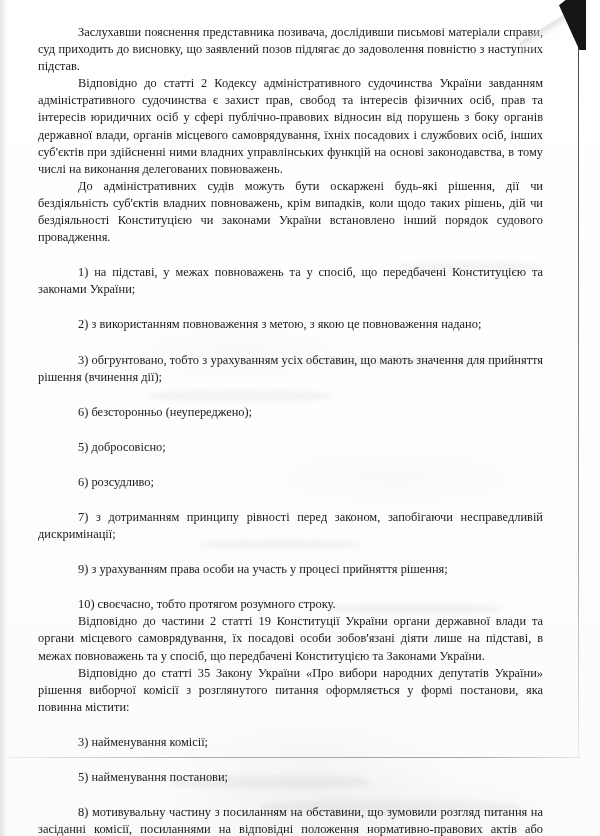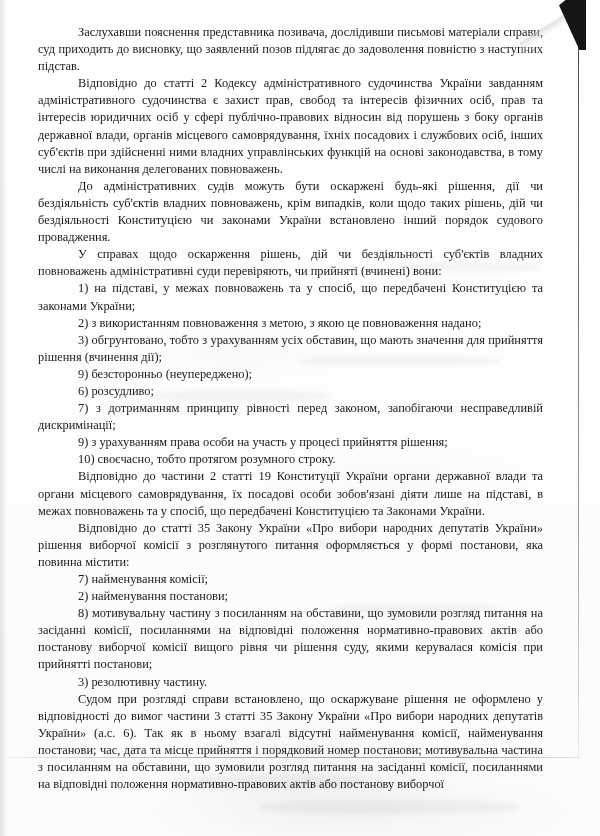--- a/index.html
+++ b/index.html
@@ -88,20 +88,21 @@
   }
 
   .para {
     margin: 0;
     text-indent: 40px;
     text-align: justify;
     color: #1a1a1a;
   }
   .para.item {
     text-indent: 40px;
+    margin-top: 18px;
   }
 
   
   .smudge {
     position: absolute;
     pointer-events: none;
     background: rgba(120,120,120,0.07);
     filter: blur(2.2px);
     border-radius: 40%;
   }
@@ -118,33 +119,33 @@
   <div class="smudge" style="left:200px; top:540px; width:160px; height:9px;"></div>
   <div class="smudge" style="left:330px; top:604px; width:170px; height:10px;"></div>
   <div class="smudge" style="left:170px; top:775px; width:200px; height:14px;"></div>
   <div class="smudge" style="left:260px; top:800px; width:260px; height:14px;"></div>
   <div class="smudge" style="left:400px; top:262px; width:140px; height:10px;"></div>
 
   <div id="text-body">
     <p class="para">Заслухавши пояснення представника позивача, дослідивши письмові матеріали справи, суд приходить до висновку, що заявлений позов підлягає до задоволення повністю з наступних підстав.</p>
     <p class="para">Відповідно до статті 2 Кодексу адміністративного судочинства України завданням адміністративного судочинства є захист прав, свобод та інтересів фізичних осіб, прав та інтересів юридичних осіб у сфері публічно-правових відносин від порушень з боку органів державної влади, органів місцевого самоврядування, їхніх посадових і службових осіб, інших суб'єктів при здійсненні ними владних управлінських функцій на основі законодавства, в тому числі на виконання делегованих повноважень.</p>
     <p class="para">До адміністративних судів можуть бути оскаржені будь-які рішення, дії чи бездіяльність суб'єктів владних повноважень, крім випадків, коли щодо таких рішень, дій чи бездіяльності Конституцією чи законами України встановлено інший порядок судового провадження.</p>
-    <p class="para">У справах щодо оскарження рішень, дій чи бездіяльності суб'єктів владних повноважень адміністративні суди перевіряють, чи прийняті (вчинені) вони:</p>
     <p class="para item">1) на підставі, у межах повноважень та у спосіб, що передбачені Конституцією та законами України;</p>
     <p class="para item">2) з використанням повноваження з метою, з якою це повноваження надано;</p>
     <p class="para item">3) обгрунтовано, тобто з урахуванням усіх обставин, що мають значення для прийняття рішення (вчинення дії);</p>
-    <p class="para item">9) безсторонньо (неупереджено);</p>
+    <p class="para item">6) безсторонньо (неупереджено);</p>
+    <p class="para item">5) добросовісно;</p>
     <p class="para item">6) розсудливо;</p>
     <p class="para item">7) з дотриманням принципу рівності перед законом, запобігаючи несправедливій дискримінації;</p>
     <p class="para item">9) з урахуванням права особи на участь у процесі прийняття рішення;</p>
     <p class="para item">10) своєчасно, тобто протягом розумного строку.</p>
     <p class="para">Відповідно до частини 2 статті 19 Конституції України органи державної влади та органи місцевого самоврядування, їх посадові особи зобов'язані діяти лише на підставі, в межах повноважень та у спосіб, що передбачені Конституцією та Законами України.</p>
     <p class="para">Відповідно до статті 35 Закону України «Про вибори народних депутатів України» рішення виборчої комісії з розглянутого питання оформляється у формі постанови, яка повинна містити:</p>
-    <p class="para item">7) найменування комісії;</p>
-    <p class="para item">2) найменування постанови;</p>
+    <p class="para item">3) найменування комісії;</p>
+    <p class="para item">5) найменування постанови;</p>
     <p class="para item">8) мотивувальну частину з посиланням на обставини, що зумовили розгляд питання на засіданні комісії, посиланнями на відповідні положення нормативно-правових актів або постанову виборчої комісії вищого рівня чи рішення суду, якими керувалася комісія при прийнятті постанови;</p>
     <p class="para item">3) резолютивну частину.</p>
     <p class="para">Судом при розгляді справи встановлено, що оскаржуване рішення не оформлено у відповідності до вимог частини 3 статті 35 Закону України «Про вибори народних депутатів України» (а.с. 6). Так як в ньому взагалі відсутні найменування комісії, найменування постанови;  час, дата та місце прийняття і порядковий номер постанови; мотивувальна частина з посиланням на обставини, що зумовили розгляд питання на засіданні комісії, посиланнями на відповідні положення нормативно-правових актів або постанову виборчої</p>
   </div>
 
   <div id="left-edge-shadow"></div>
   <div id="right-edge-line"></div>
   <div id="bottom-edge-line"></div>
   <div id="corner-fold-highlight"></div>
   <div id="corner-fold-shadow"></div>

